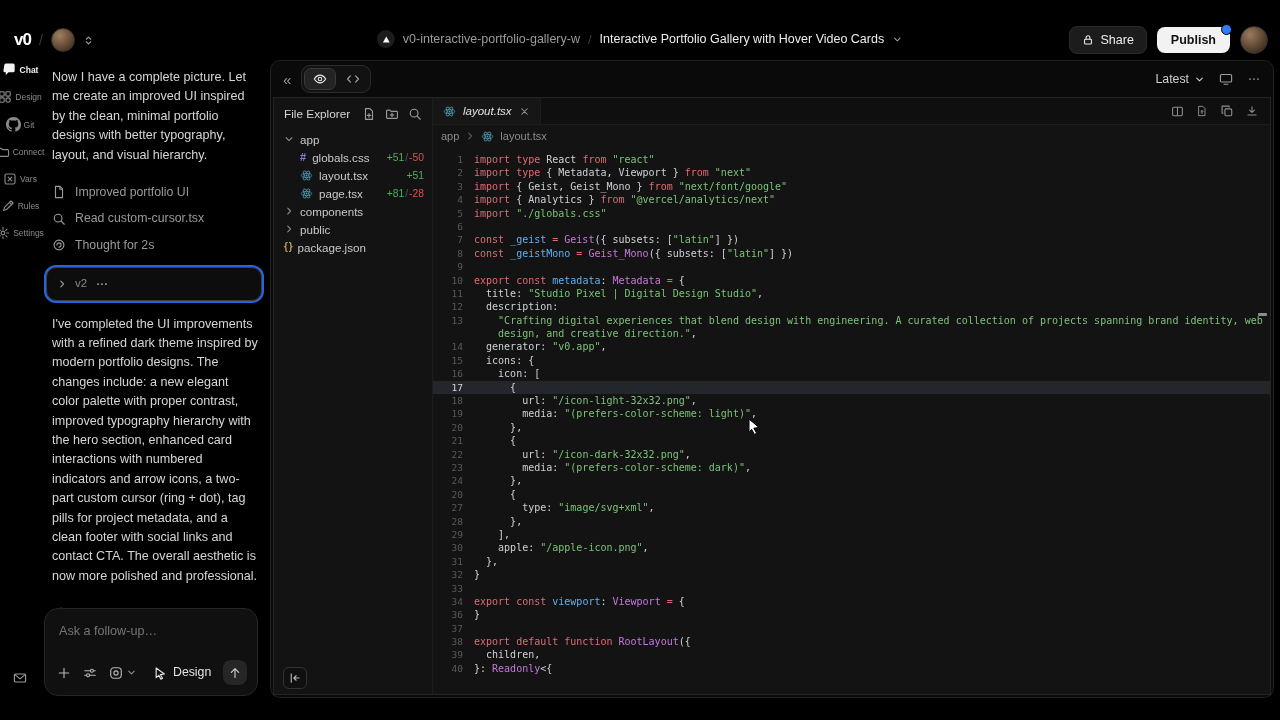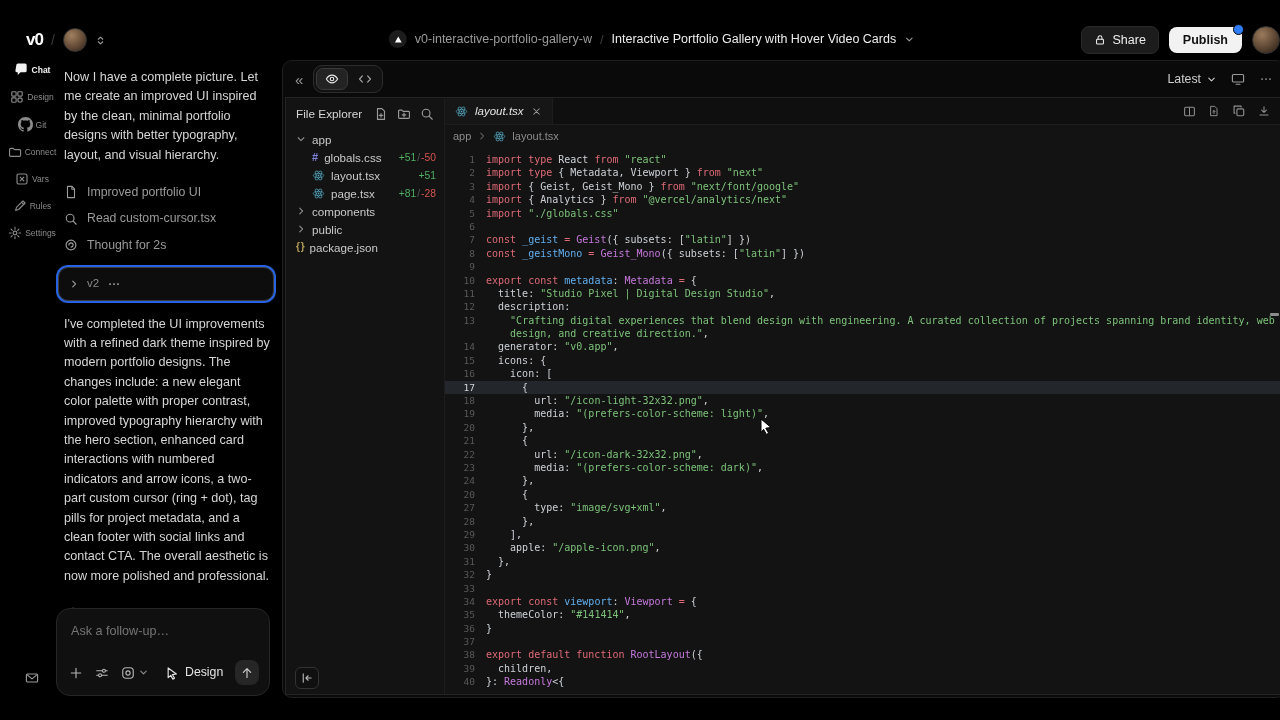--- a/index.html
+++ b/index.html
@@ -1,17 +1,17 @@
 <!DOCTYPE html>
 <html><head>
 <meta charset="utf-8">
 <style>
   html,body{margin:0;padding:0;background:#000;width:1280px;height:720px;overflow:hidden;
     font-family:"Liberation Sans",sans-serif;-webkit-font-smoothing:antialiased;}
-  #stage{position:absolute;inset:0;width:1156px;height:720px;background:#000;color:#d9d9d9;margin-left:12px;}
+  #stage{position:absolute;inset:0;width:1156px;height:720px;background:#000;color:#d9d9d9;}
   .icn{display:inline-flex;align-items:center;justify-content:center;line-height:0;flex:0 0 auto;}
   .icn svg{display:block;}
 
   
   .topbar{position:absolute;left:0;top:0;width:1280px;height:58px;display:flex;align-items:center;}
   .tb-left{position:absolute;left:14px;top:28px;display:flex;align-items:center;gap:8px;}
   .v0logo{font-weight:800;font-size:17px;color:#fff;letter-spacing:-1px;}
   .tb-sep{color:#3a3a3a;font-size:14px;}
   .avatar{width:22px;height:22px;border-radius:50%;background:radial-gradient(circle at 35% 30%,#a08060,#5e4632 60%,#2a2019);border:1px solid #333;}
   .tb-center{position:absolute;left:50%;top:30px;transform:translateX(-50%);display:flex;align-items:center;gap:8px;font-size:12.5px;}
@@ -592,21 +592,20 @@
             <div class="crow"><span class="ln">24</span><span class="cl"><span class="c-w">      },</span></span></div>
             <div class="crow"><span class="ln">20</span><span class="cl"><span class="c-w">      {</span></span></div>
             <div class="crow"><span class="ln">27</span><span class="cl"><span class="c-w">        type: </span><span class="c-s">"image/svg+xml"</span><span class="c-w">,</span></span></div>
             <div class="crow"><span class="ln">28</span><span class="cl"><span class="c-w">      },</span></span></div>
             <div class="crow"><span class="ln">29</span><span class="cl"><span class="c-w">    ],</span></span></div>
             <div class="crow"><span class="ln">30</span><span class="cl"><span class="c-w">    apple: </span><span class="c-s">"/apple-icon.png"</span><span class="c-w">,</span></span></div>
             <div class="crow"><span class="ln">31</span><span class="cl"><span class="c-w">  },</span></span></div>
             <div class="crow"><span class="ln">32</span><span class="cl"><span class="c-w">}</span></span></div>
             <div class="crow"><span class="ln">33</span><span class="cl"></span></div>
             <div class="crow"><span class="ln">34</span><span class="cl"><span class="c-k">export const </span><span class="c-b">viewport</span><span class="c-w">: </span><span class="c-p">Viewport</span><span class="c-k"> = </span><span class="c-w">{</span></span></div>
-            <div class="crow"><span class="ln">35</span><span class="cl"><span class="c-w">  themeColor: </span><span class="c-s">"#141414"</span><span class="c-w">,</span></span></div>
             <div class="crow"><span class="ln">36</span><span class="cl"><span class="c-w">}</span></span></div>
             <div class="crow"><span class="ln">37</span><span class="cl"></span></div>
             <div class="crow"><span class="ln">38</span><span class="cl"><span class="c-k">export default function </span><span class="c-p">RootLayout</span><span class="c-w">({</span></span></div>
             <div class="crow"><span class="ln">39</span><span class="cl"><span class="c-w">  children,</span></span></div>
             <div class="crow"><span class="ln">40</span><span class="cl"><span class="c-w">}: </span><span class="c-p">Readonly</span><span class="c-w">&lt;{</span></span></div>
           </div>
       </div>
     </div>
 
     <div class="collapse-btn">

